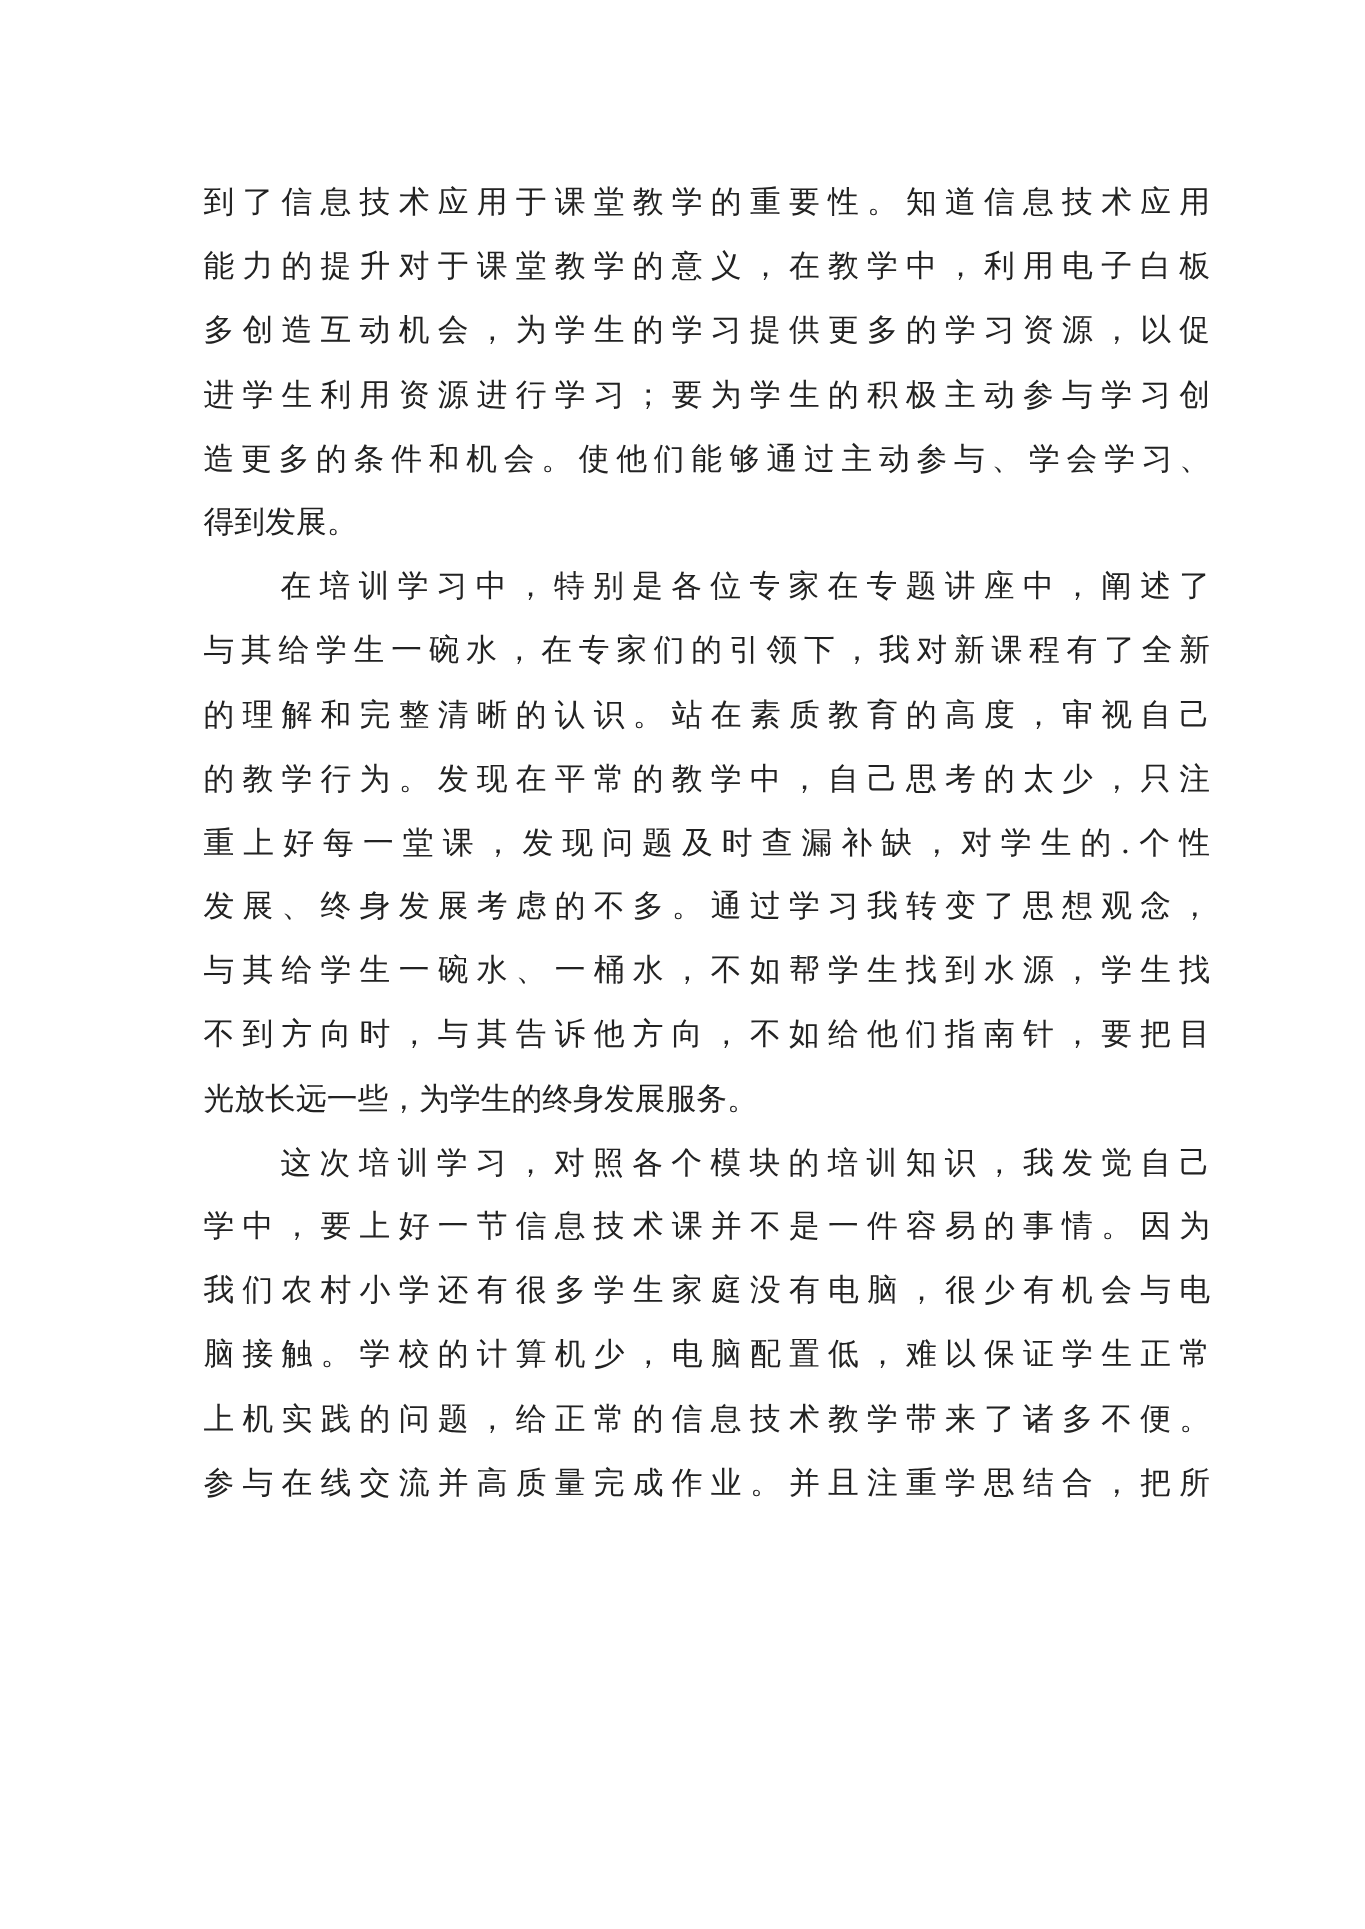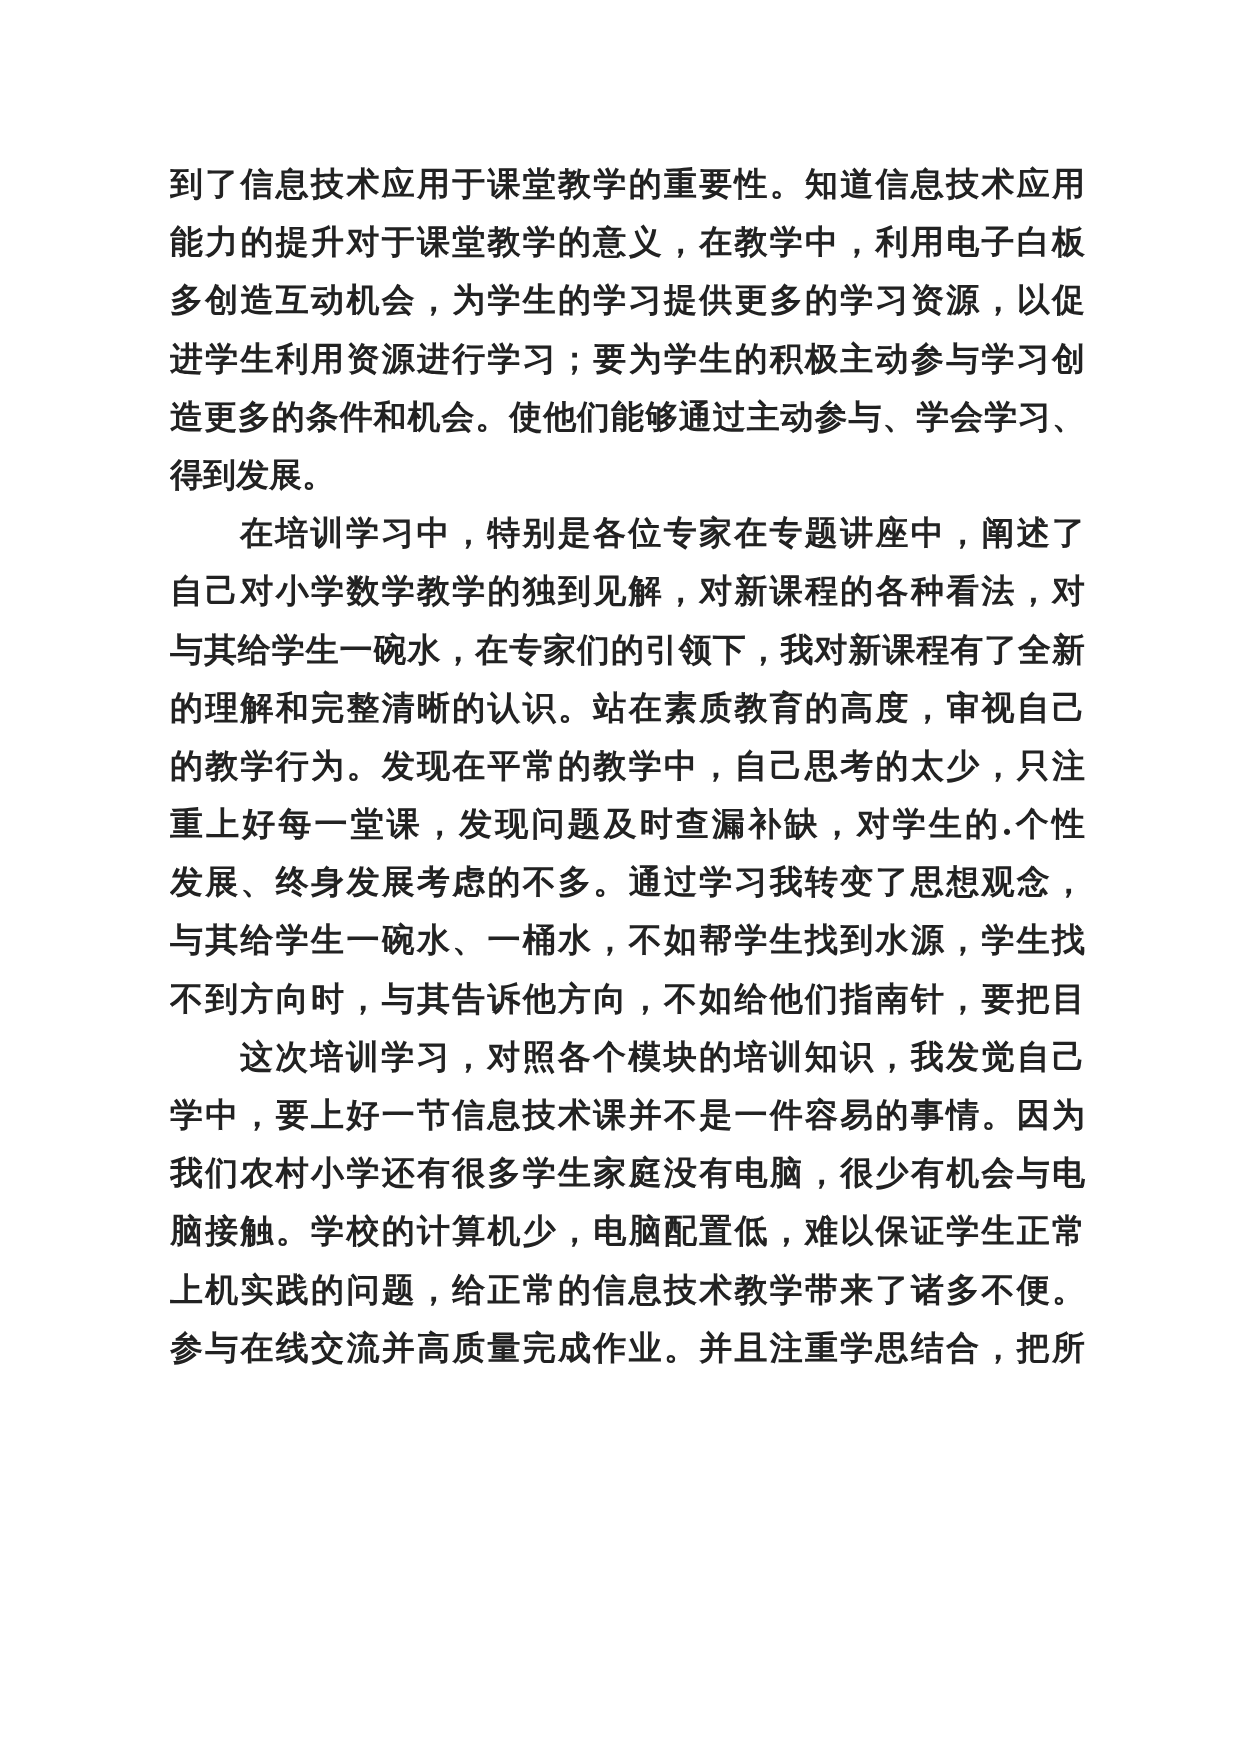--- a/index.html
+++ b/index.html
@@ -9,27 +9,27 @@
   }
   .page {
     position: relative;
     width: 1241px;
     height: 1754px;
     background: #ffffff;
     overflow: hidden;
   }
   .text-block {
     position: absolute;
-    left: 170px;
+    left: 185px;
     top: 155px;
     width: 915px;
     font-family: "DejaVu Serif", "Liberation Serif", serif;
-    font-size: 33px;
+    font-size: 28px;
     line-height: 58.2px;
-    font-weight: 700;
+    font-weight: 400;
     color: #222222;
     -webkit-font-smoothing: antialiased;
   }
   .paragraph {
     margin: 0;
     padding: 0;
   }
   .line {
     text-align: justify;
     text-align-last: justify;
@@ -52,28 +52,28 @@
       <div class="paragraph">
         <div class="line">到了信息技术应用于课堂教学的重要性。知道信息技术应用</div>
         <div class="line">能力的提升对于课堂教学的意义，在教学中，利用电子白板</div>
         <div class="line">多创造互动机会，为学生的学习提供更多的学习资源，以促</div>
         <div class="line">进学生利用资源进行学习；要为学生的积极主动参与学习创</div>
         <div class="line">造更多的条件和机会。使他们能够通过主动参与、学会学习、</div>
         <div class="line last-free">得到发展。</div>
       </div>
       <div class="paragraph">
         <div class="line first-indent">在培训学习中，特别是各位专家在专题讲座中，阐述了</div>
-        <div class="line">自己对小学数学教学的独到见解，对新课程的各种看法，对</div>
         <div class="line">与其给学生一碗水，在专家们的引领下，我对新课程有了全新</div>
         <div class="line">的理解和完整清晰的认识。站在素质教育的高度，审视自己</div>
         <div class="line">的教学行为。发现在平常的教学中，自己思考的太少，只注</div>
         <div class="line">重上好每一堂课，发现问题及时查漏补缺，对学生的.个性</div>
         <div class="line">发展、终身发展考虑的不多。通过学习我转变了思想观念，</div>
         <div class="line">与其给学生一碗水、一桶水，不如帮学生找到水源，学生找</div>
         <div class="line">不到方向时，与其告诉他方向，不如给他们指南针，要把目</div>
+        <div class="line last-free">光放长远一些，为学生的终身发展服务。</div>
       </div>
       <div class="paragraph">
         <div class="line first-indent">这次培训学习，对照各个模块的培训知识，我发觉自己</div>
         <div class="line">学中，要上好一节信息技术课并不是一件容易的事情。因为</div>
         <div class="line">我们农村小学还有很多学生家庭没有电脑，很少有机会与电</div>
         <div class="line">脑接触。学校的计算机少，电脑配置低，难以保证学生正常</div>
         <div class="line">上机实践的问题，给正常的信息技术教学带来了诸多不便。</div>
         <div class="line">参与在线交流并高质量完成作业。并且注重学思结合，把所</div>
       </div>
     </div>

